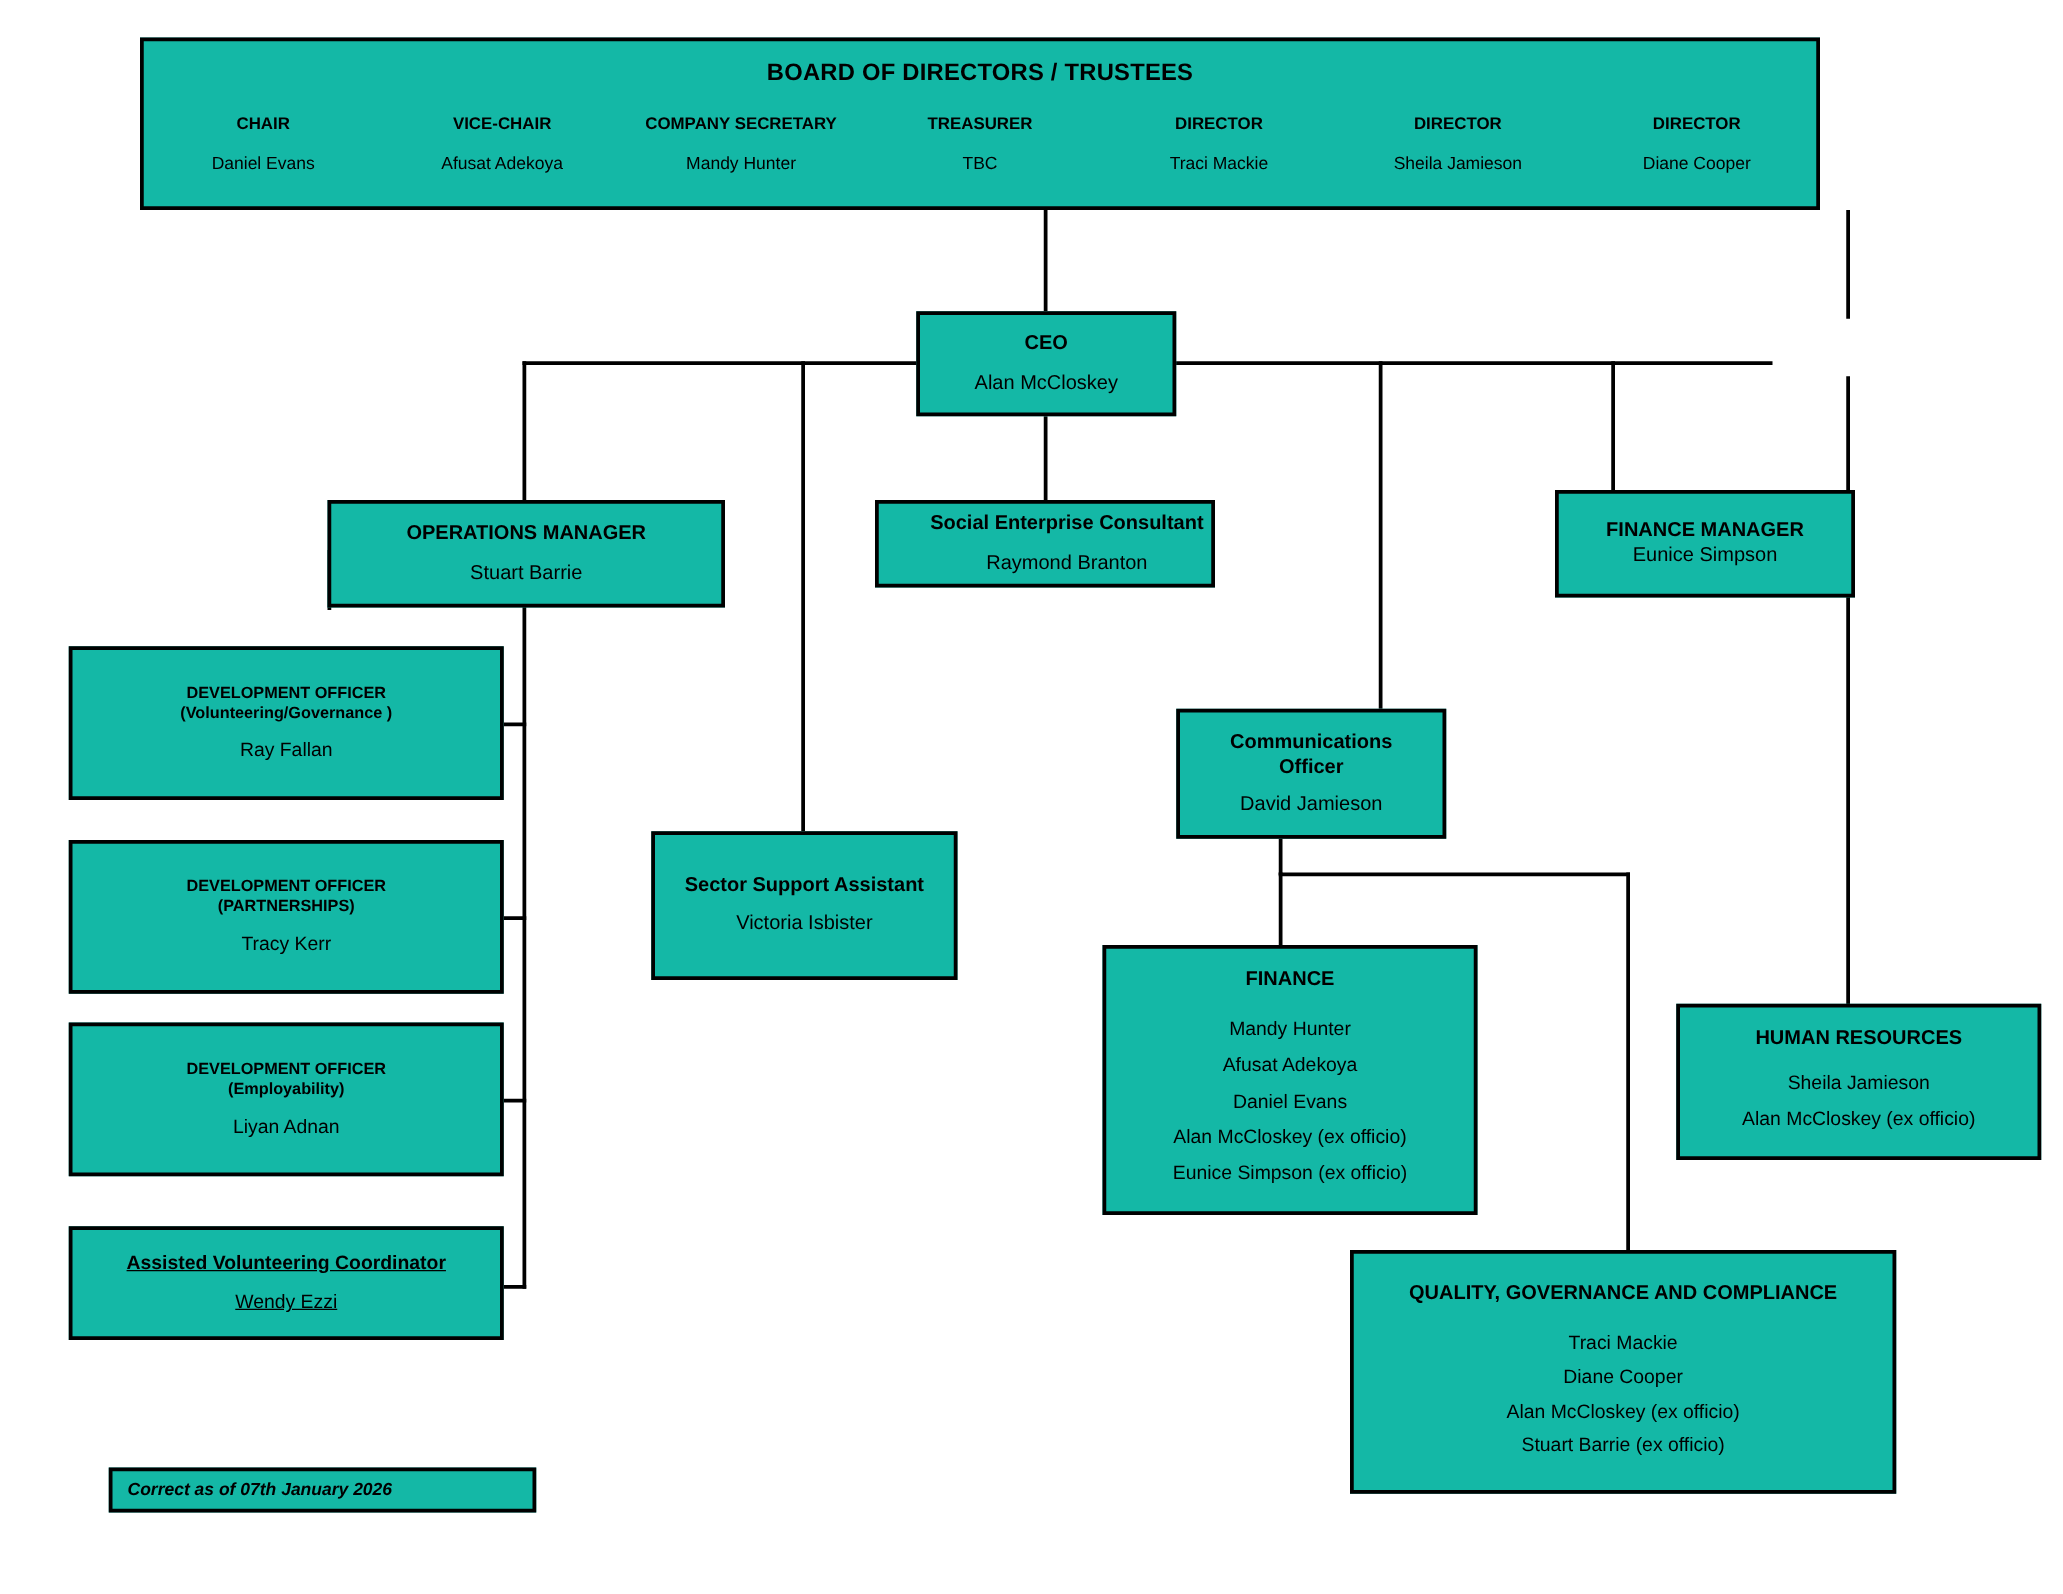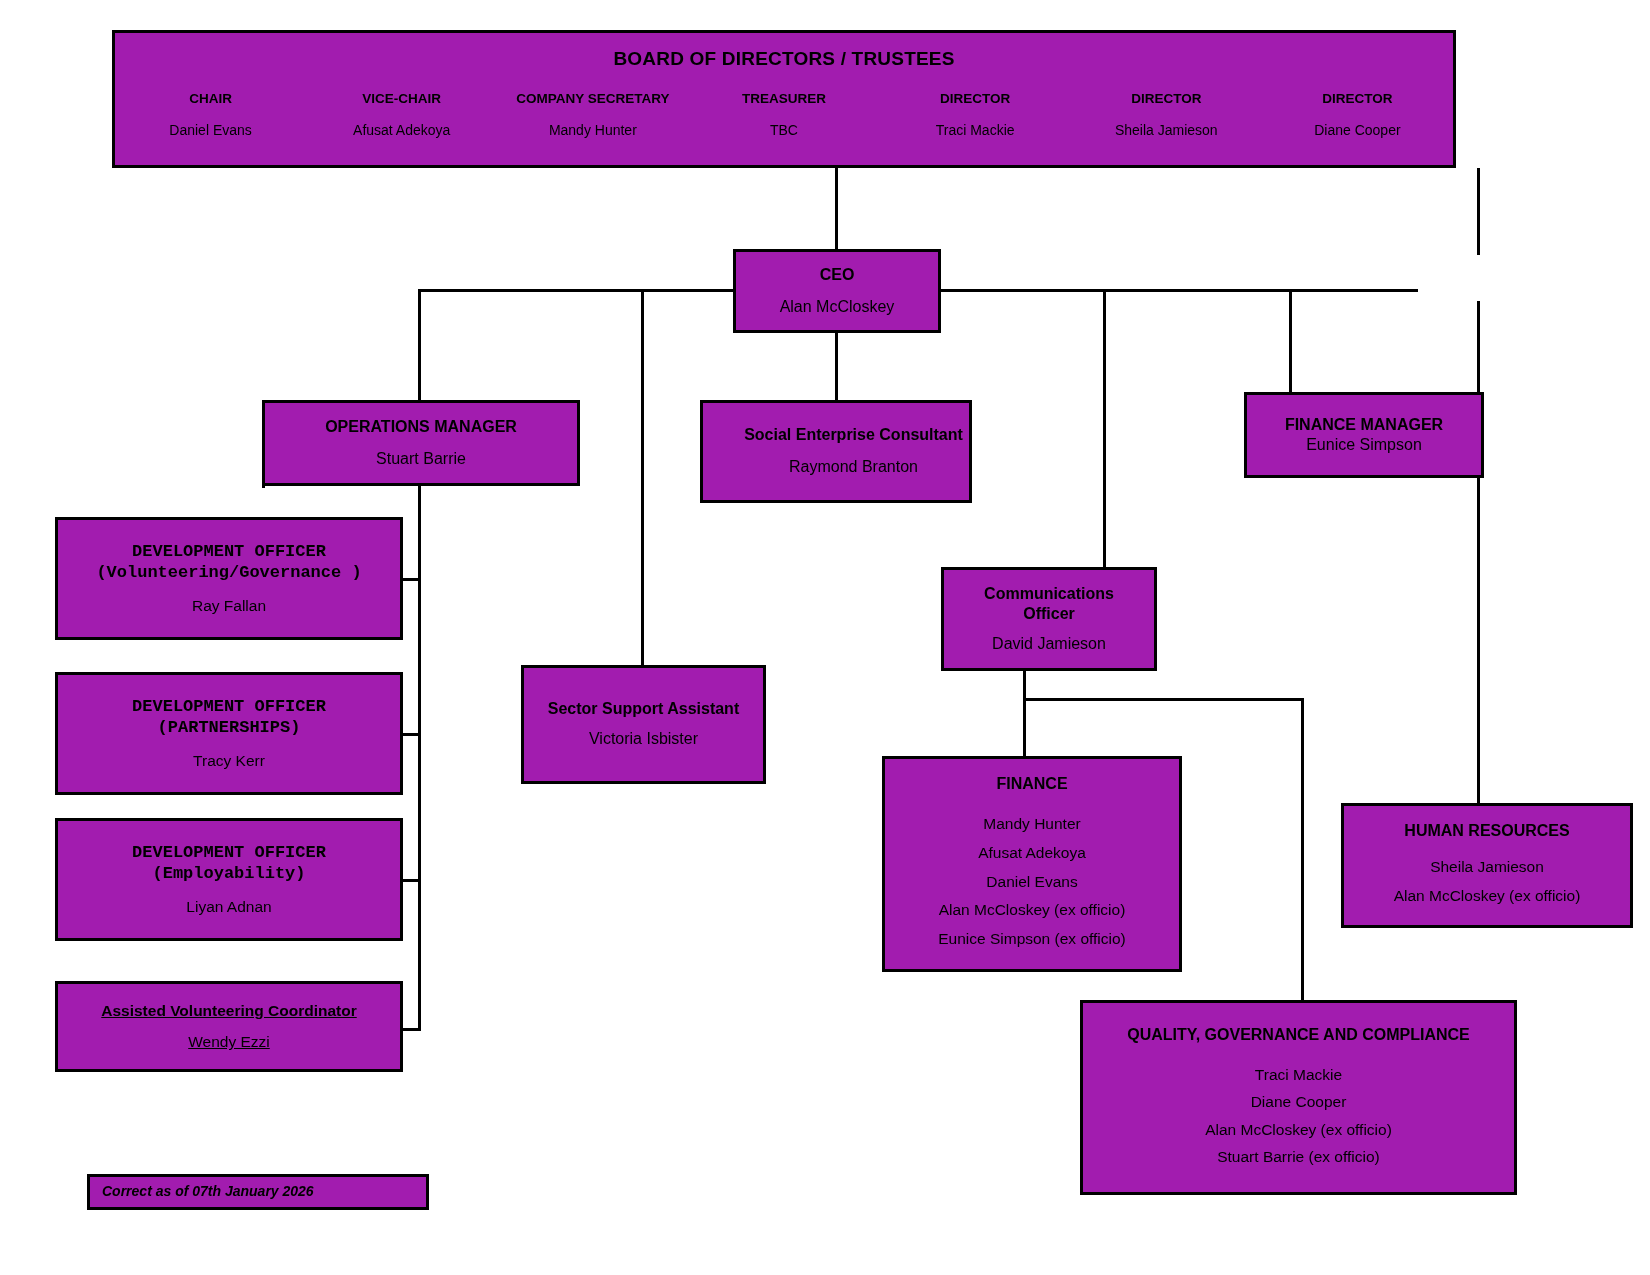--- a/index.html
+++ b/index.html
@@ -12,21 +12,21 @@
     width: 1650px;
     height: 1275px;
     background: #ffffff;
     font-family: "Liberation Sans", sans-serif;
     overflow: hidden;
   }
   .box {
     position: absolute;
     box-sizing: border-box;
     border: 3px solid #000000;
-    background: #a21caf;
+    background: #14b8a6;
     display: flex;
     flex-direction: column;
     align-items: center;
     justify-content: center;
     text-align: center;
     z-index: 5;
   }
   .ttl {
     font-weight: bold;
     color: #000;
@@ -53,36 +53,36 @@
   #ceo .ttl { font-size: 16px; }
   #ceo .nm { font-size: 16px; margin-top: 12px; }
 
   #subcom { left: 1364px; top: 255px; width: 230px; height: 46px; }
   #subcom .ttl { font-size: 16px; }
 
   #ops { left: 262px; top: 400px; width: 318px; height: 86px; }
   #ops .ttl { font-size: 16px; }
   #ops .nm { font-size: 16px; margin-top: 12px; }
 
-  #sec { left: 700px; top: 400px; width: 272px; height: 103px; padding-left: 35px; }
+  #sec { left: 700px; top: 400px; width: 272px; height: 70px; padding-left: 35px; }
   #sec .ttl { font-size: 16px; }
   #sec .nm { font-size: 16px; margin-top: 12px; }
 
   #fin-mgr { left: 1244px; top: 392px; width: 240px; height: 86px; }
   #fin-mgr .ttl { font-size: 16px; }
   #fin-mgr .nm { font-size: 16px; }
 
   #comms { left: 941px; top: 567px; width: 216px; height: 104px; }
   #comms .ttl { font-size: 16px; }
   #comms .nm { font-size: 16px; margin-top: 10px; }
 
   #do1 { left: 55px; top: 517px; width: 348px; height: 123px; }
   #do2 { left: 55px; top: 672px; width: 348px; height: 123px; }
   #do3 { left: 55px; top: 818px; width: 348px; height: 123px; }
-  .do .ttl { font-size: 17px; font-family: Liberation Mono, monospace; }
+  .do .ttl { font-size: 13px; }
   .do .nm { font-size: 15.5px; margin-top: 12px; }
 
   #avc { left: 55px; top: 981px; width: 348px; height: 91px; text-decoration: underline; }
   #avc .ttl { font-size: 15.5px; }
   #avc .nm { font-size: 15.5px; margin-top: 12px; }
 
   #ssa { left: 521px; top: 665px; width: 245px; height: 119px; }
   #ssa .ttl { font-size: 16px; }
   #ssa .nm { font-size: 16px; margin-top: 10px; }
 

